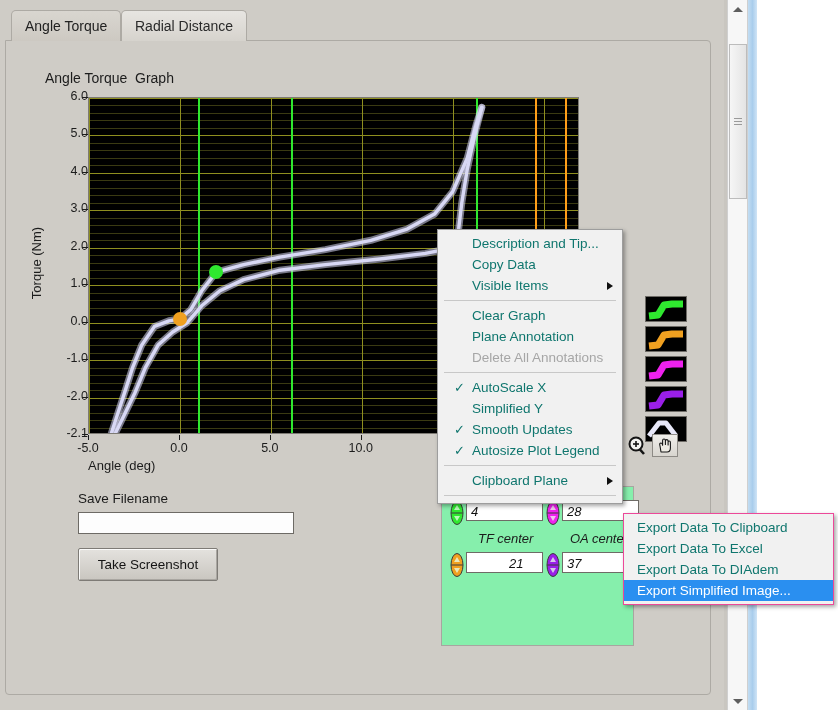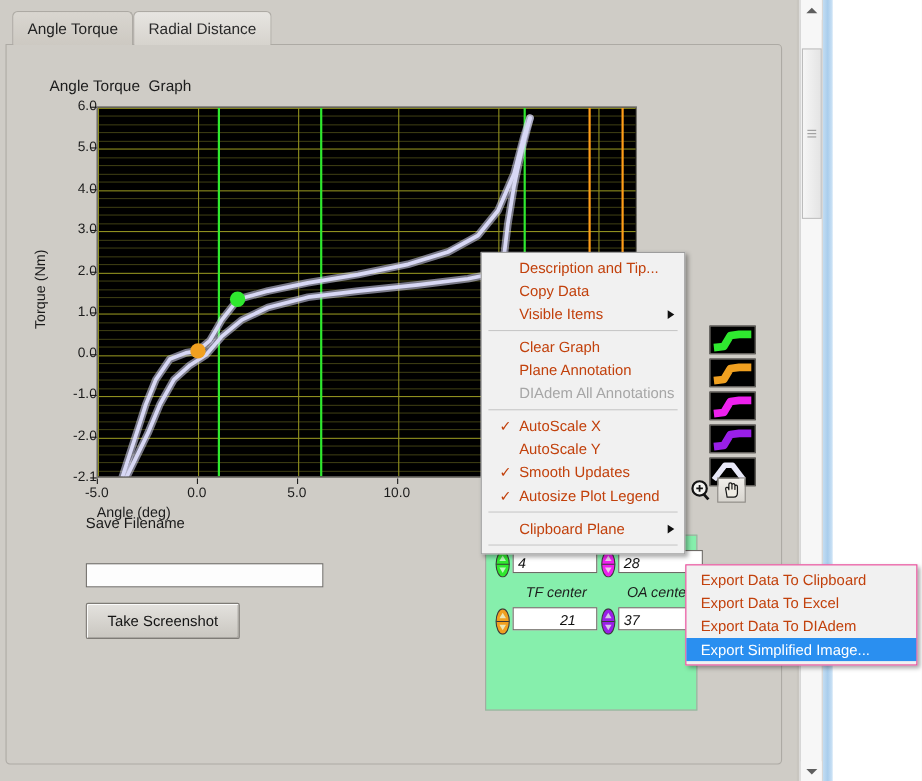--- a/index.html
+++ b/index.html
@@ -101,21 +101,21 @@
   }
   
   #palette{position:absolute;left:625px;top:434px;width:56px;height:24px;}
   .tool{
     position:absolute;top:0;width:26px;height:23px;box-sizing:border-box;
   }
   .tool.zoomtool{left:0;background:transparent;}
   .tool.pantool{left:27px;background:linear-gradient(to bottom,#f0eeea,#d8d5cf);border:1px solid #8d8a85;}
 
   
-  #savelabel{position:absolute;left:78px;top:468px;font-size:13.5px;}
+  #savelabel{position:absolute;left:78px;top:491px;font-size:13.5px;}
   #savefield{
     position:absolute;left:78px;top:512px;width:216px;height:22px;
     background:#fdfdfd;border:1px solid #6d6a65;box-sizing:border-box;
     font-family:"Liberation Sans",sans-serif;font-size:13px;
     padding:0 4px;color:#111;
   }
   #shotbtn{
     position:absolute;left:78px;top:548px;width:140px;height:33px;
     background:linear-gradient(to bottom,#e4e2de,#c9c6c0);
     border:1px solid #7e7b76;border-radius:2px;
@@ -140,21 +140,21 @@
 
   
   #ctxmenu{
     position:absolute;left:437px;top:229px;width:186px;
     background:#f1f1f1;border:1px solid #9d9d9d;
     box-shadow:2px 2px 4px rgba(0,0,0,.35);
     padding:3px 0;box-sizing:border-box;z-index:40;
   }
   .mi{
     position:relative;height:21px;line-height:21px;
-    padding-left:34px;padding-right:20px;font-size:13.5px;color:#c2410c;
+    padding-left:34px;padding-right:20px;font-size:13.5px;color:#0f766e;
     white-space:nowrap;
   }
   .mi.disabled{color:#a6a6a6;}
   .mi.hl{background:#2a8ff0;color:#fff;}
   .mi .chk{position:absolute;left:16px;top:0;font-size:13px;}
   .mi .arrow{
     position:absolute;right:9px;top:50%;margin-top:-4px;
     width:0;height:0;border-left:6px solid #101010;
     border-top:4.5px solid transparent;border-bottom:4.5px solid transparent;
   }
@@ -429,24 +429,24 @@
     </div>
 </div>
 
 <div id="ctxmenu">
     <div class="mi"><span>Description and Tip...</span></div>
     <div class="mi"><span>Copy Data</span></div>
     <div class="mi"><span>Visible Items</span><span class="arrow"></span></div>
     <div class="msep"></div>
     <div class="mi"><span>Clear Graph</span></div>
     <div class="mi"><span>Plane Annotation</span></div>
-    <div class="mi disabled"><span>DIAdem All Annotations</span></div>
+    <div class="mi disabled"><span>Delete All Annotations</span></div>
     <div class="msep"></div>
     <div class="mi"><span class="chk">✓</span><span>AutoScale X</span></div>
-    <div class="mi"><span>AutoScale Y</span></div>
+    <div class="mi"><span>Simplified Y</span></div>
     <div class="mi"><span class="chk">✓</span><span>Smooth Updates</span></div>
     <div class="mi"><span class="chk">✓</span><span>Autosize Plot Legend</span></div>
     <div class="msep"></div>
     <div class="mi"><span>Clipboard Plane</span><span class="arrow"></span></div>
     <div class="msep"></div>
   </div>
 
 <div id="submenu">
     <div class="mi"><span>Export Data To Clipboard</span></div>
     <div class="mi"><span>Export Data To Excel</span></div>

